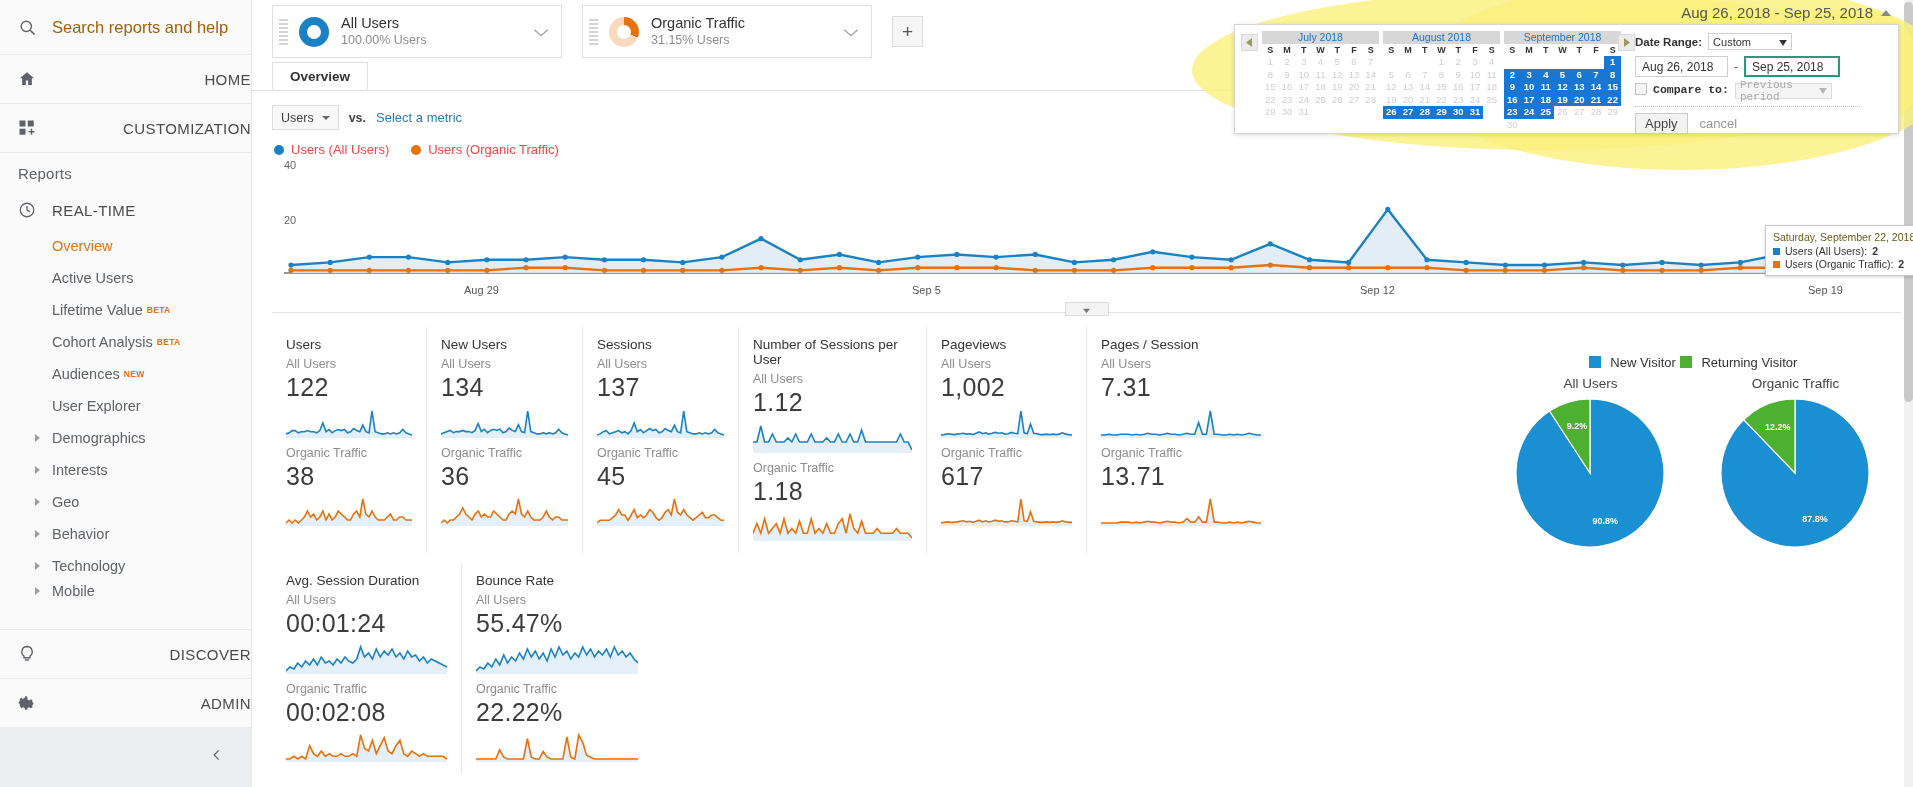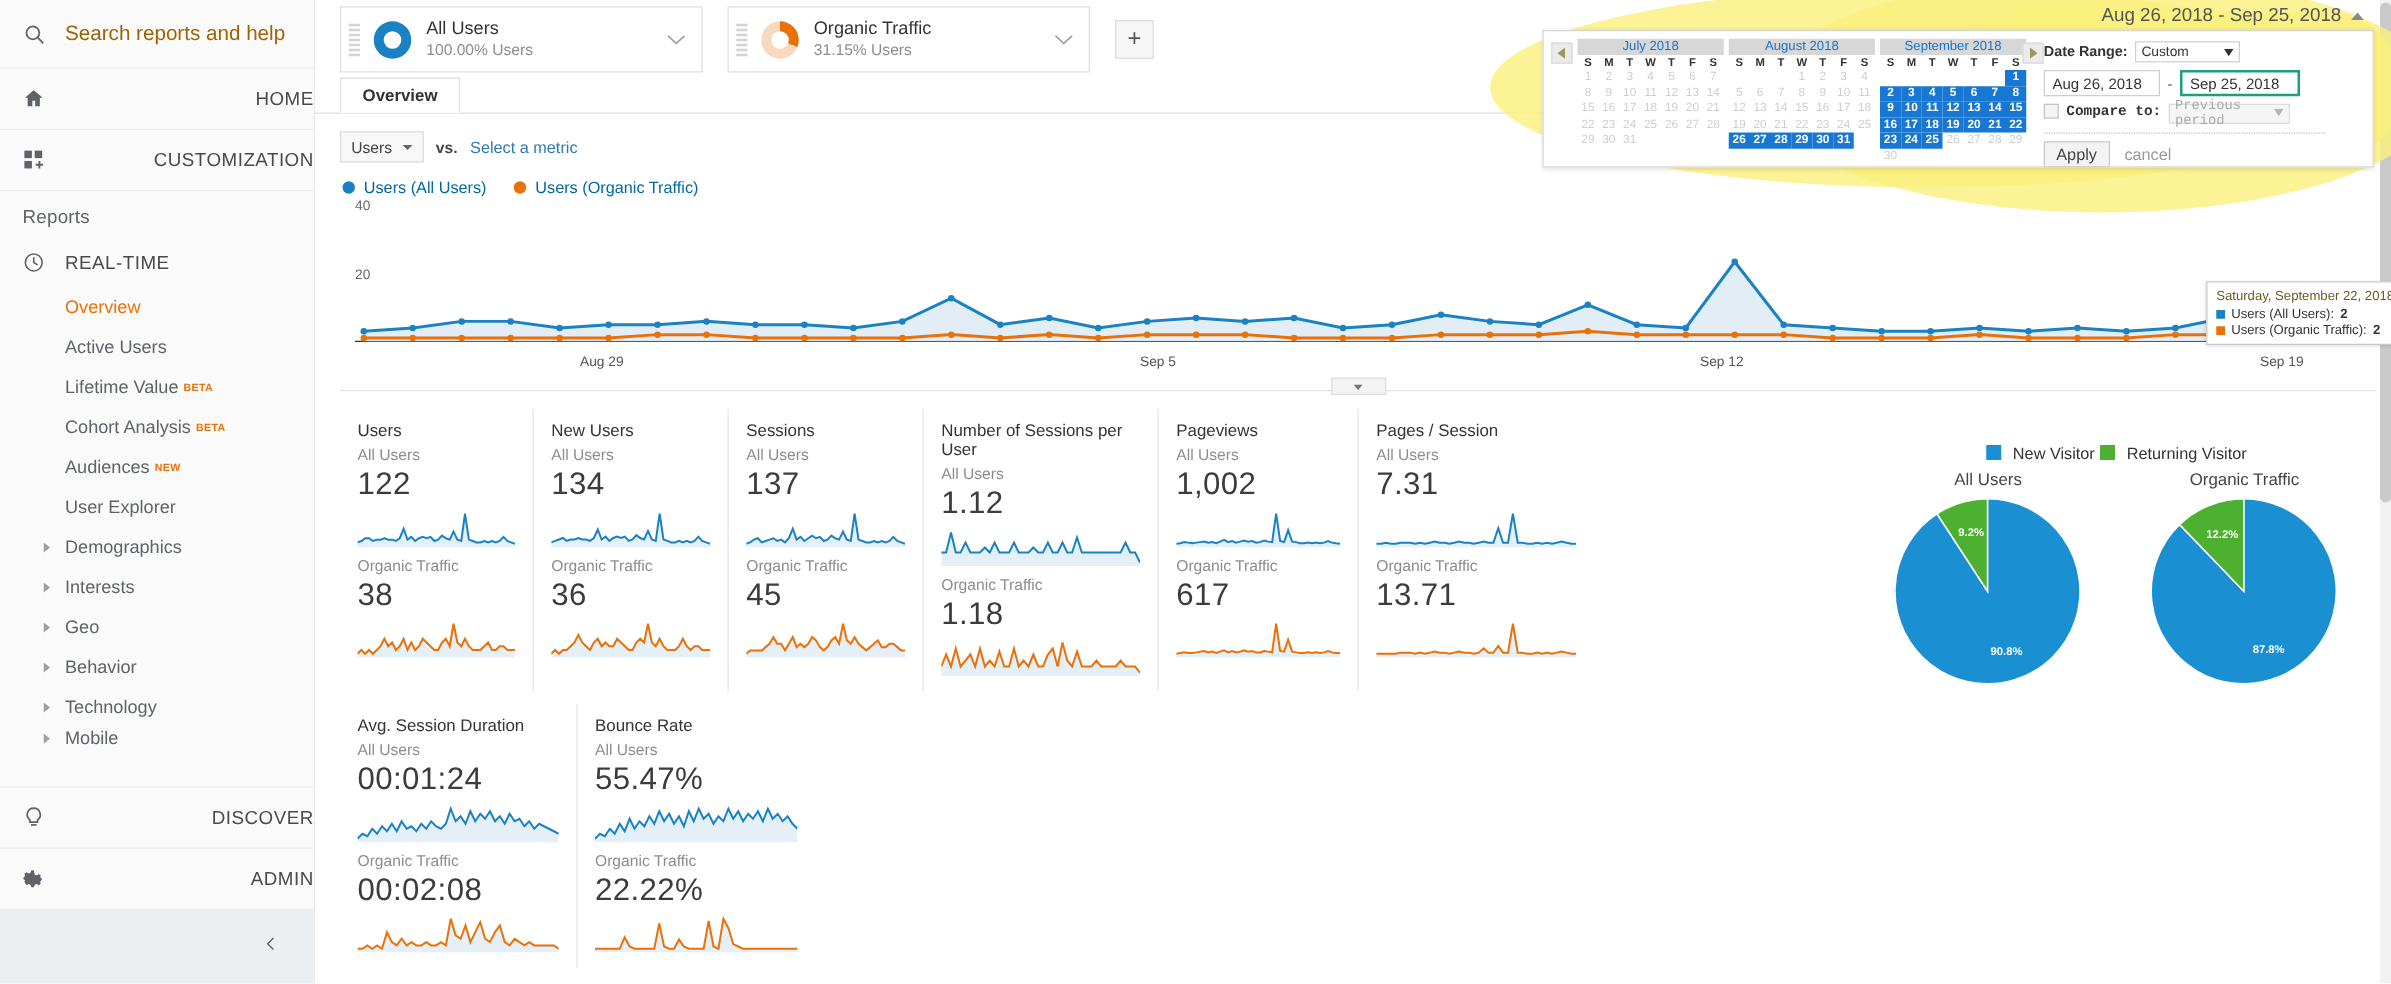--- a/index.html
+++ b/index.html
@@ -88,21 +88,21 @@
 
   .metric-sel-row { display:flex; align-items:center; padding: 14px 0 0 20px; gap: 10px; }
   .dropdown-btn {
     border: 1px solid #dcdcdc; background:#f8f8f8; height: 25px; padding: 0 8px;
     display:flex; align-items:center; gap: 8px; font-size: 12.5px; color:#444; cursor:pointer;
   }
   .dd-caret { width:0;height:0;border-top:4px solid #666;border-left:4px solid transparent;border-right:4px solid transparent; }
   .vs-lbl { font-size: 12.5px; font-weight: bold; color:#444; }
   .link-blue { font-size: 13px; color:#2a7ab0; cursor:pointer; }
 
-  .chart-legend { display:flex; gap: 22px; padding: 12px 0 0 22px; font-size: 13px; color:#0369a1; align-items:center;}
+  .chart-legend { display:flex; gap: 22px; padding: 12px 0 0 22px; font-size: 13px; color:#ef4444; align-items:center;}
   .leg { display:flex; align-items:center; gap:7px; }
   .dot { width: 10px; height: 10px; border-radius:50%; display:inline-block;}
 
   .big-chart { position: relative; margin: 6px 12px 0 22px; height: 140px; }
   .ytick { position:absolute; font-size: 11px; color:#666; left: 10px; }
   .xlab { position:absolute; font-size: 11px; color:#555; top: 121px;}
 
   .chart-footer { border-bottom:1px solid #e2e2e2; margin: 0 12px 0 20px; position:relative; height:10px;}
   .chart-handle {
     position:absolute; left:50%; transform:translateX(-50%); top:-1px;

